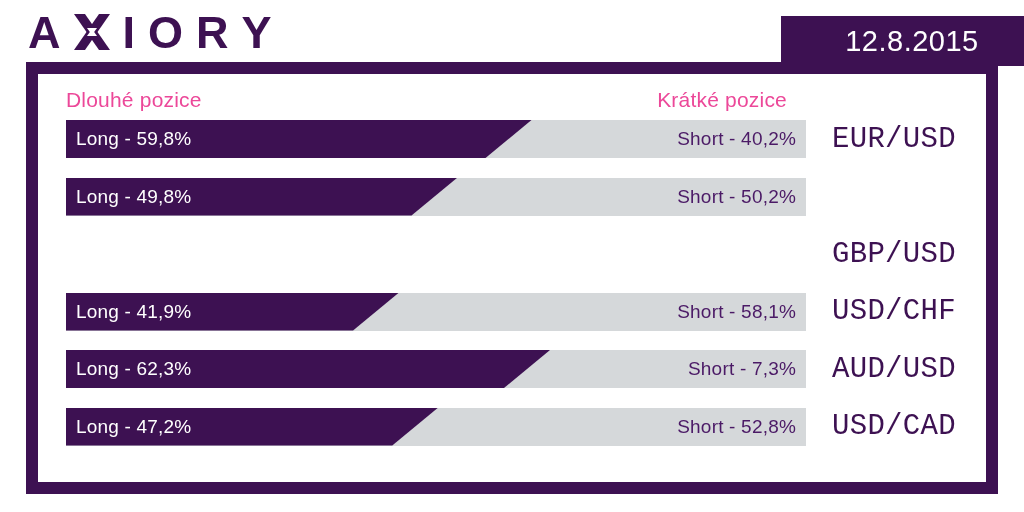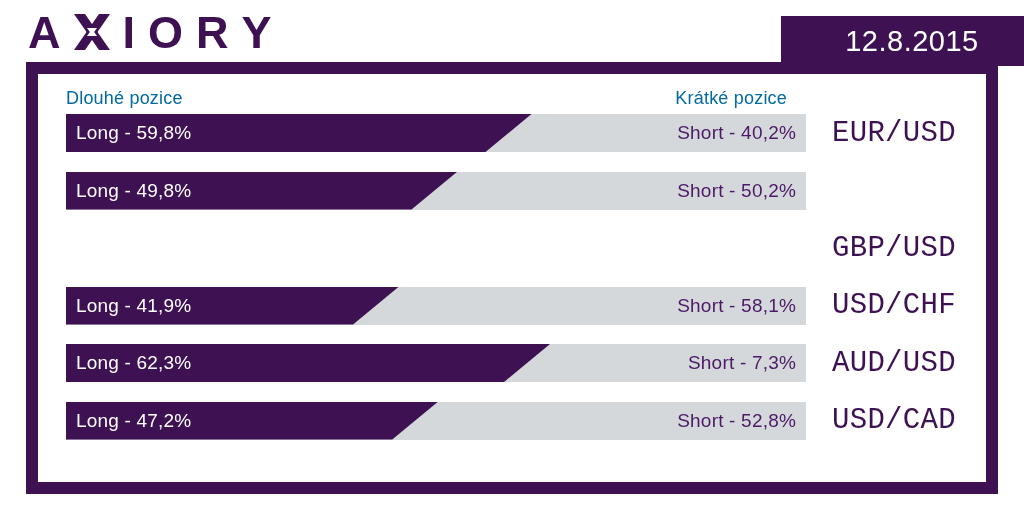--- a/index.html
+++ b/index.html
@@ -97,33 +97,33 @@
   
   .col-titles {
     position: absolute;
     left: 0;
     top: 14px;
     width: 100%;
     height: 24px;
   }
   .col-title {
     position: absolute;
-    font-size: 18px;
-    color: #0369a1;
+    font-size: 21px;
+    color: #ec4899;
     font-family: "Liberation Sans", sans-serif;
     letter-spacing: 0.2px;
   }
   .col-title-long  { left: 28px;  top: 0; }
   .col-title-short { right: 199px; top: 0; }
 
   
   .rows {
     position: absolute;
     left: 0;
-    top: 34px;
+    top: 40px;
     width: 100%;
   }
   .row {
     position: relative;
     height: 57.5px;
   }
   .bar-area {
     position: absolute;
     left: 28px;
     top: 6px;

